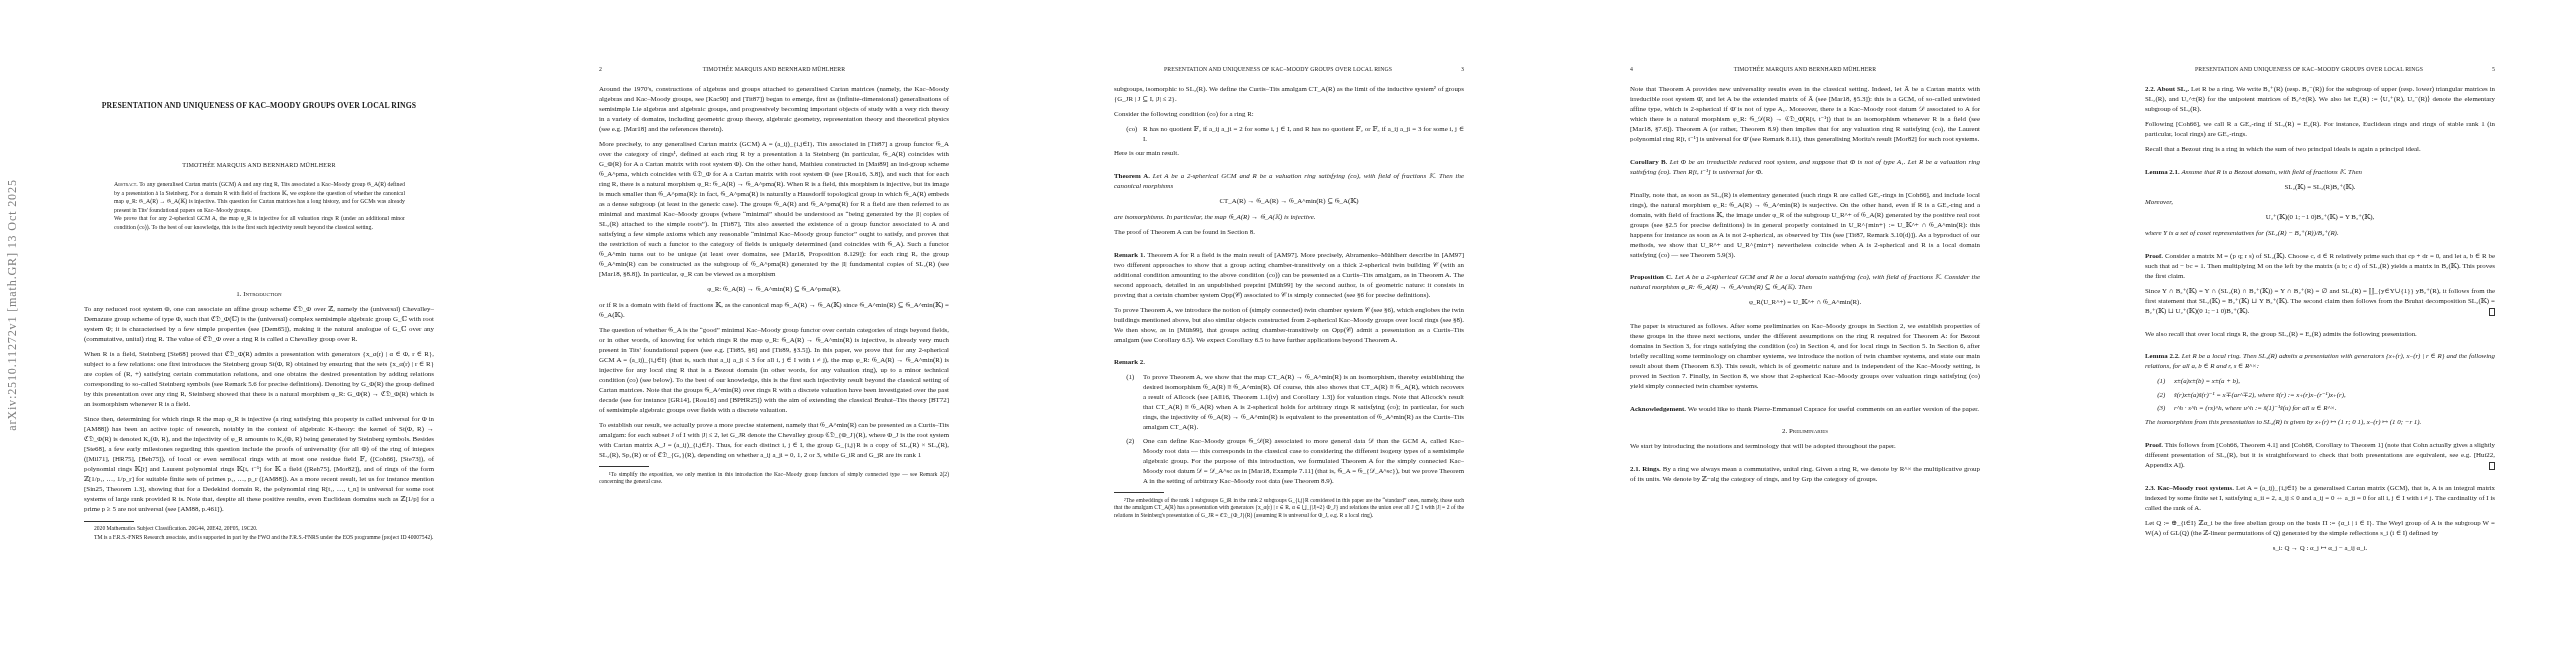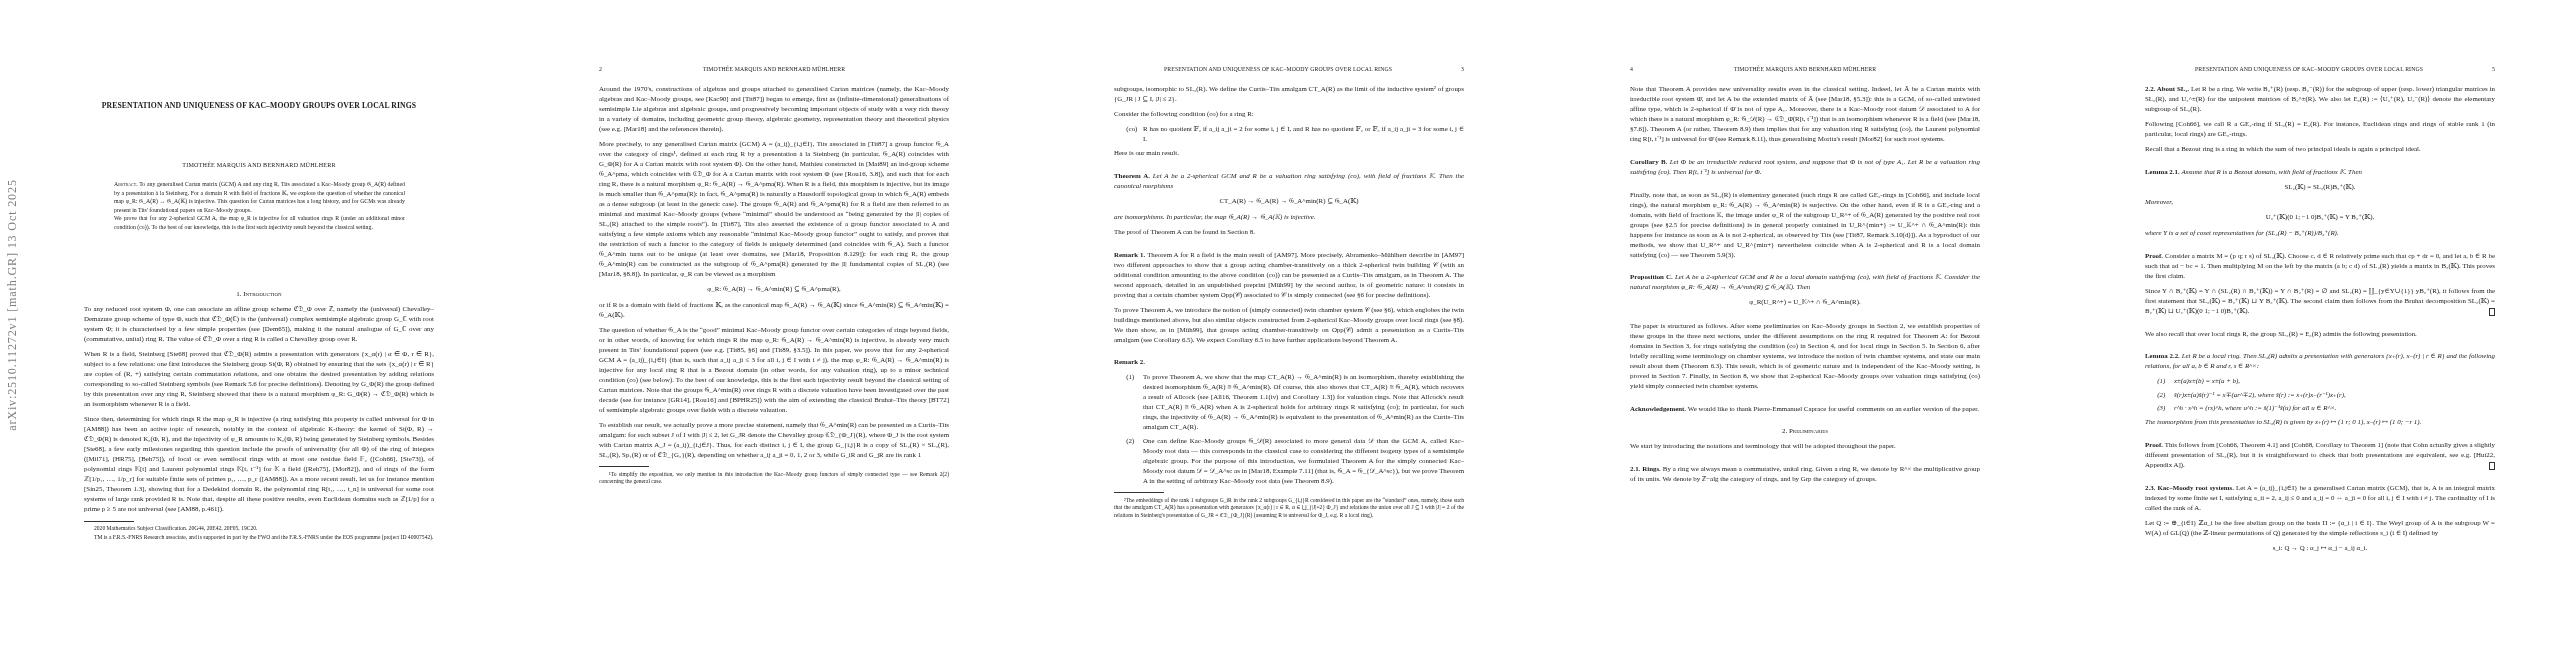--- a/index.html
+++ b/index.html
@@ -44,21 +44,21 @@
   </div>
   <div class="title">PRESENTATION AND UNIQUENESS OF KAC–MOODY GROUPS OVER LOCAL RINGS</div>
   <div class="authors">TIMOTHÉE MARQUIS AND BERNHARD MÜHLHERR</div>
   <div class="abstract">
     <p>
       <span class="sc">Abstract.</span>
       <span>To any generalised Cartan matrix (GCM) A and any ring R, Tits associated a Kac–Moody group 𝔊_A(R) defined by a presentation à la Steinberg. For a domain R with field of fractions 𝕂, we explore the question of whether the canonical map φ_R: 𝔊_A(R) → 𝔊_A(𝕂) is injective. This question for Cartan matrices has a long history, and for GCMs was already present in Tits' foundational papers on Kac–Moody groups.</span>
     </p>
     <p>We prove that for any 2-spherical GCM A, the map φ_R is injective for all valuation rings R (under an additional minor condition (co)). To the best of our knowledge, this is the first such injectivity result beyond the classical setting.</p>
   </div>
-  <div class="col" style="top:281px;font-family:Liberation Serif, serif;">
+  <div class="col" style="top:281px;">
     <div class="sechead">1. Introduction</div>
     <p>To any reduced root system Φ, one can associate an affine group scheme ℭ𝔇_Φ over ℤ, namely the (universal) Chevalley–Demazure group scheme of type Φ, such that ℭ𝔇_Φ(ℂ) is the (universal) complex semisimple algebraic group G_ℂ with root system Φ; it is characterised by a few simple properties (see [Dem65]), making it the natural analogue of G_ℂ over any (commutative, unital) ring R. The value of ℭ𝔇_Φ over a ring R is called a Chevalley group over R.</p>
     <p>When R is a field, Steinberg [Ste68] proved that ℭ𝔇_Φ(R) admits a presentation with generators {x_α(r) | α ∈ Φ, r ∈ R}, subject to a few relations: one first introduces the Steinberg group St(Φ, R) obtained by ensuring that the sets {x_α(r) | r ∈ R} are copies of (R, +) satisfying certain commutation relations, and one obtains the desired presentation by adding relations corresponding to so-called Steinberg symbols (see Remark 5.6 for precise definitions). Denoting by G_Φ(R) the group defined by this presentation over any ring R, Steinberg showed that there is a natural morphism φ_R: G_Φ(R) → ℭ𝔇_Φ(R) which is an isomorphism whenever R is a field.</p>
     <p>Since then, determining for which rings R the map φ_R is injective (a ring satisfying this property is called universal for Φ in [AM88]) has been an active topic of research, notably in the context of algebraic K-theory: the kernel of St(Φ, R) → ℭ𝔇_Φ(R) is denoted K₂(Φ, R), and the injectivity of φ_R amounts to K₂(Φ, R) being generated by Steinberg symbols. Besides [Ste68], a few early milestones regarding this question include the proofs of universality (for all Φ) of the ring of integers ([Mil71], [HR75], [Beh75]), of local or even semilocal rings with at most one residue field 𝔽₂ ([Coh66], [Ste73]), of polynomial rings 𝕂[t] and Laurent polynomial rings 𝕂[t, t⁻¹] for 𝕂 a field ([Reh75], [Mor82]), and of rings of the form ℤ[1/p₁, …, 1/p_r] for suitable finite sets of primes p₁, …, p_r ([AM88]). As a more recent result, let us for instance mention [Sin25, Theorem 1.3], showing that for a Dedekind domain R, the polynomial ring R[t₁, …, t_n] is universal for some root systems of large rank provided R is. Note that, despite all these positive results, even Euclidean domains such as ℤ[1/p] for a prime p ≥ 5 are not universal (see [AM88, p.461]).</p>
     <div class="footrule"></div>
     <div class="foot">
       <p>2020 Mathematics Subject Classification. 20G44, 20E42, 20F05, 19C20.</p>
       <p>TM is a F.R.S.-FNRS Research associate, and is supported in part by the FWO and the F.R.S.-FNRS under the EOS programme (project ID 40007542).</p>
     </div>
   </div>
@@ -129,21 +129,21 @@
       <p>²The embeddings of the rank 1 subgroups G_iR in the rank 2 subgroups G_{i,j}R considered in this paper are the “standard” ones, namely, those such that the amalgam CT_A(R) has a presentation with generators {x_α(r) | r ∈ R, α ∈ ⋃_{|J|=2} Φ_J} and relations the union over all J ⊆ I with |J| = 2 of the relations in Steinberg's presentation of G_JR = ℭ𝔇_{Φ_J}(R) (assuming R is universal for Φ_J, e.g. R a local ring).</p>
     </div>
   </div>
 </div>
 
 <div class="page" style="left:1546px;">
   <div class="runhead even">
     <span class="num">4</span>
     <span class="txt">TIMOTHÉE MARQUIS AND BERNHARD MÜHLHERR</span>
   </div>
-  <div class="col" style="top:84px;font-family:Liberation Serif, serif;">
+  <div class="col" style="top:84px;">
     <p>Note that Theorem A provides new universality results even in the classical setting. Indeed, let Ā be a Cartan matrix with irreducible root system Φ̄, and let A be the extended matrix of Ā (see [Mar18, §5.3]): this is a GCM, of so-called untwisted affine type, which is 2-spherical if Φ̄ is not of type A₁. Moreover, there is a Kac–Moody root datum 𝒟 associated to A for which there is a natural morphism φ_R: 𝔊_𝒟(R) → ℭ𝔇_Φ̄(R[t, t⁻¹]) that is an isomorphism whenever R is a field (see [Mar18, §7.6]). Theorem A (or rather, Theorem 8.9) then implies that for any valuation ring R satisfying (co), the Laurent polynomial ring R[t, t⁻¹] is universal for Φ̄ (see Remark 8.11), thus generalising Morita's result [Mor82] for such root systems.</p>
     <div class="gap-lg"></div>
     <p>
       <span class="thm-head">Corollary B.</span>
       <span class="thm-body">Let Φ be an irreducible reduced root system, and suppose that Φ is not of type A₁. Let R be a valuation ring satisfying (co). Then R[t, t⁻¹] is universal for Φ.</span>
     </p>
     <div class="gap-lg"></div>
     <p>Finally, note that, as soon as SL₂(R) is elementary generated (such rings R are called GE₂-rings in [Coh66], and include local rings), the natural morphism φ_R: 𝔊_A(R) → 𝔊_A^min(R) is surjective. On the other hand, even if R is a GE₂-ring and a domain, with field of fractions 𝕂, the image under φ_R of the subgroup U_R^+ of 𝔊_A(R) generated by the positive real root groups (see §2.5 for precise definitions) is in general properly contained in U_R^{min+} := U_𝕂^+ ∩ 𝔊_A^min(R): this happens for instance as soon as A is not 2-spherical, as observed by Tits (see [Tit87, Remark 3.10(d)]). As a byproduct of our methods, we show that U_R^+ and U_R^{min+} nevertheless coincide when A is 2-spherical and R is a local domain satisfying (co) — see Theorem 5.9(3).</p>
     <div class="gap-lg"></div>
     <p>

